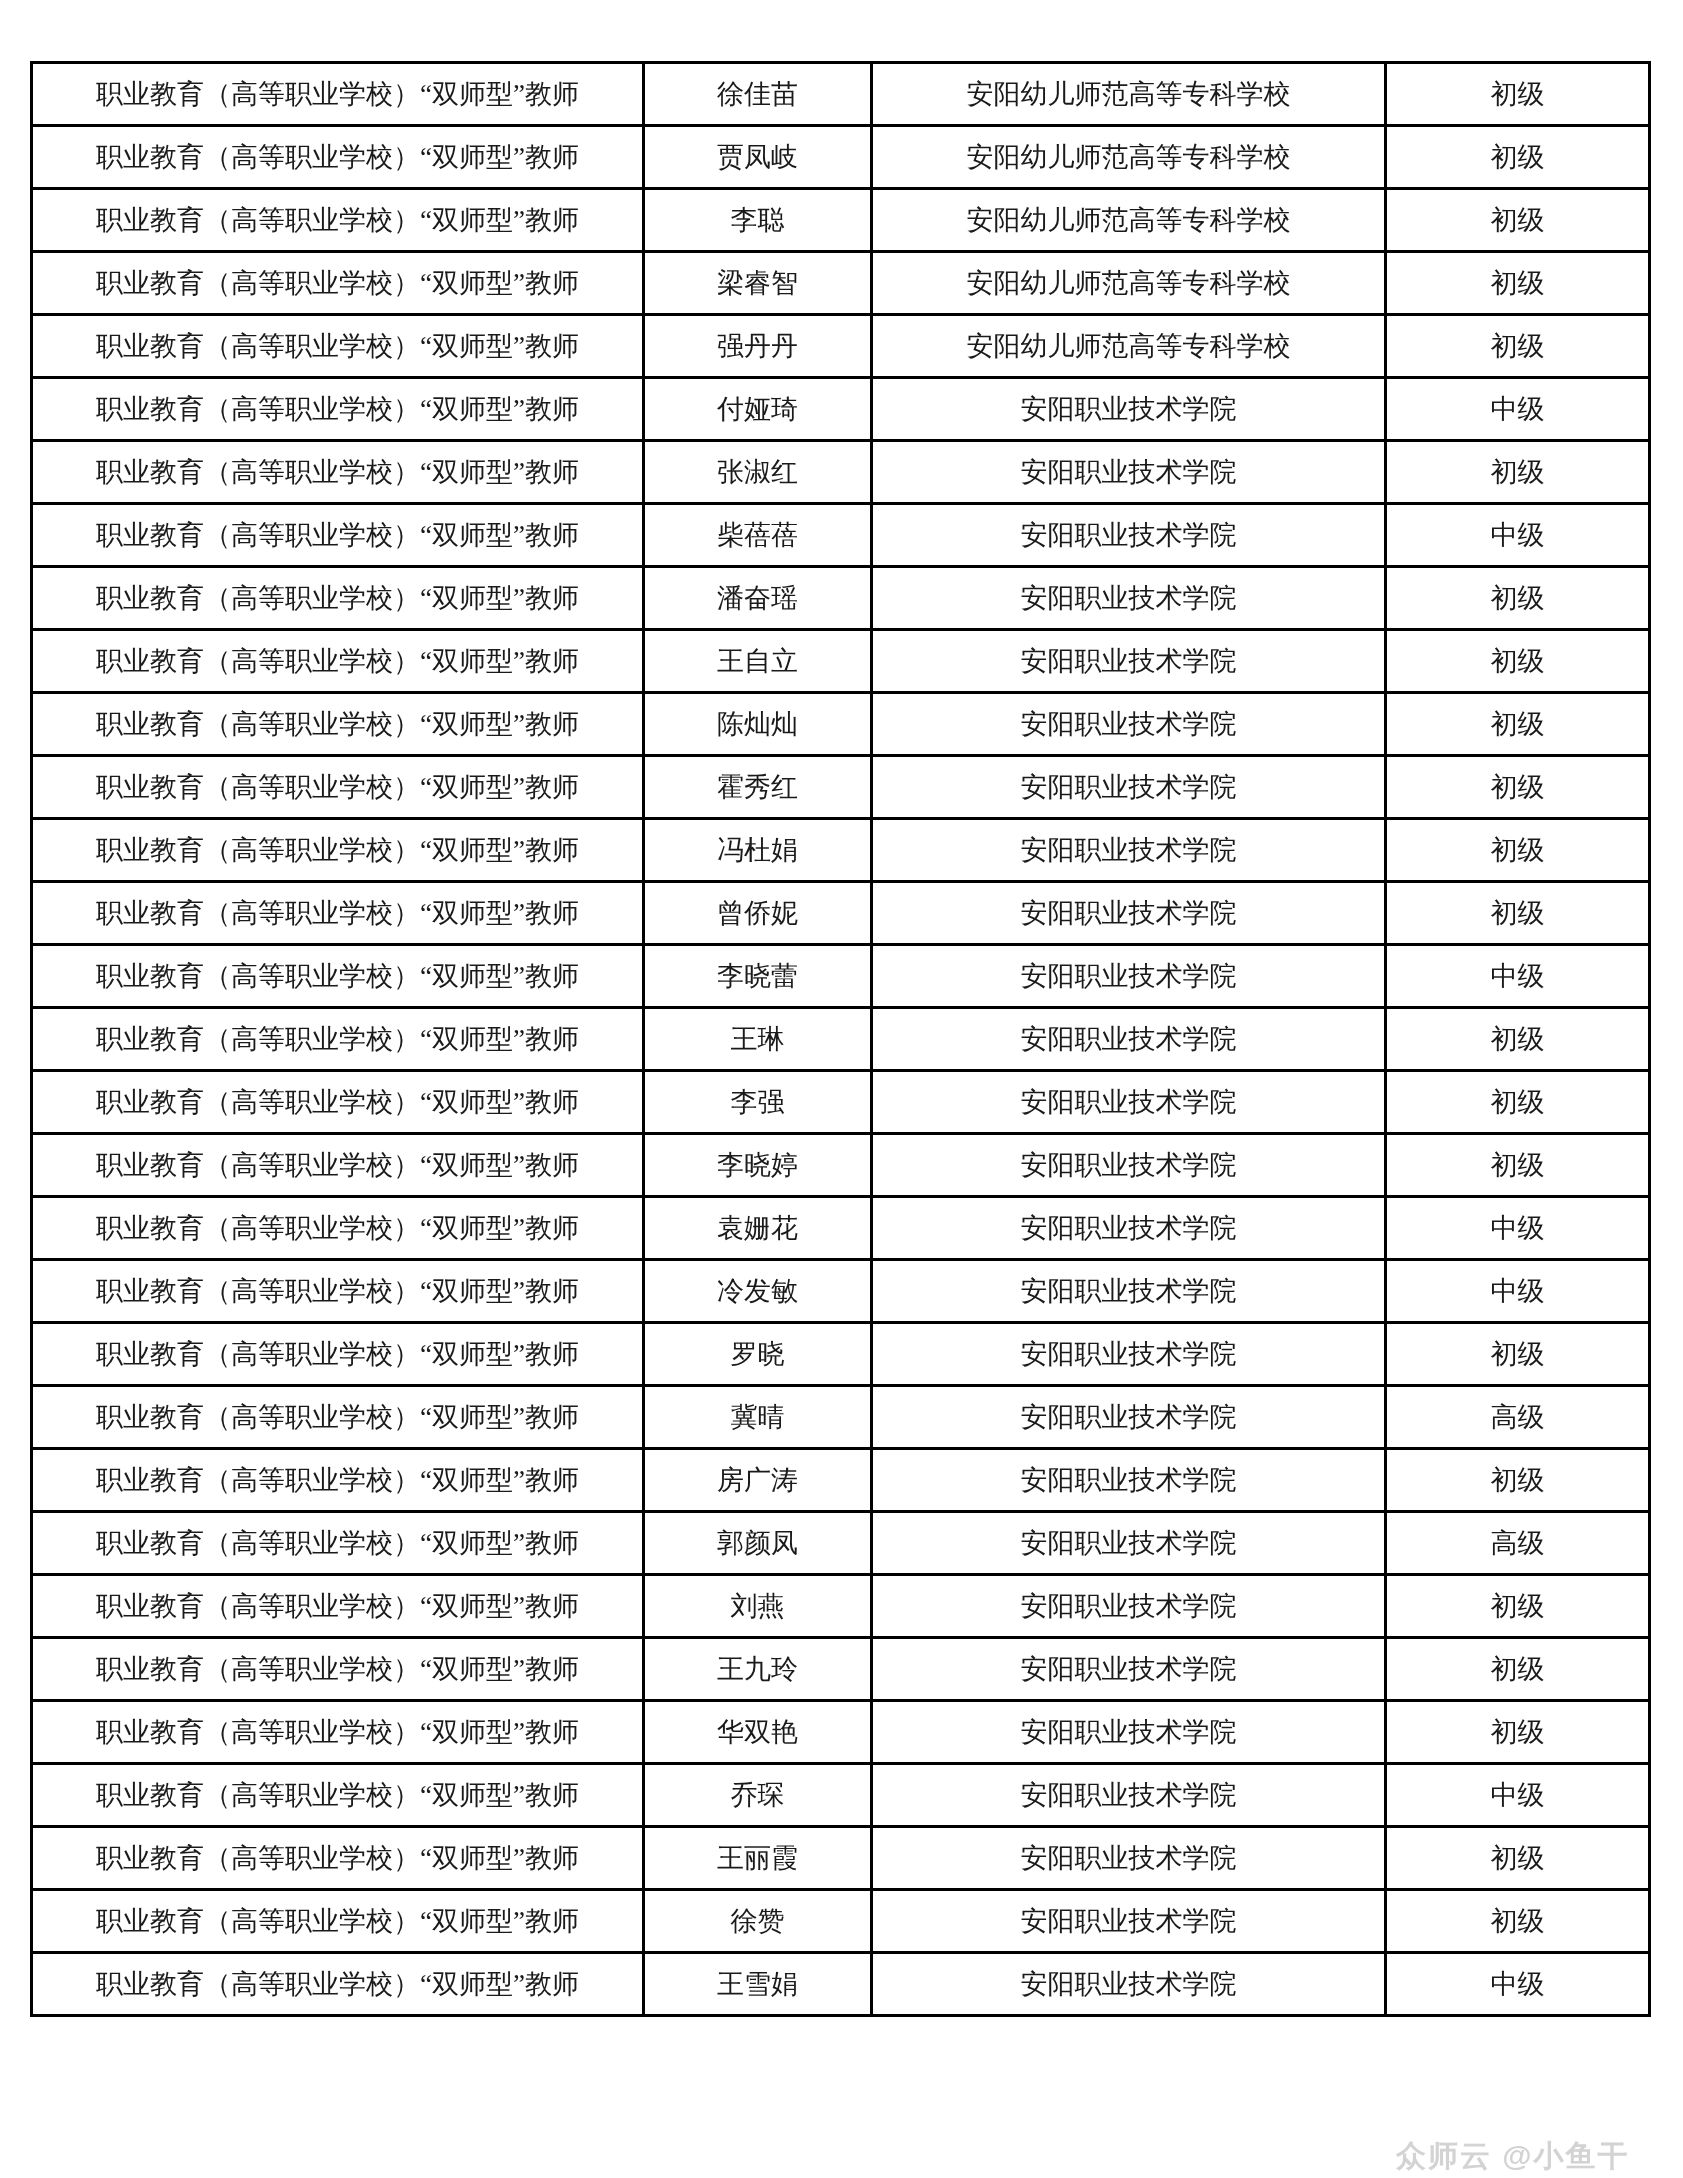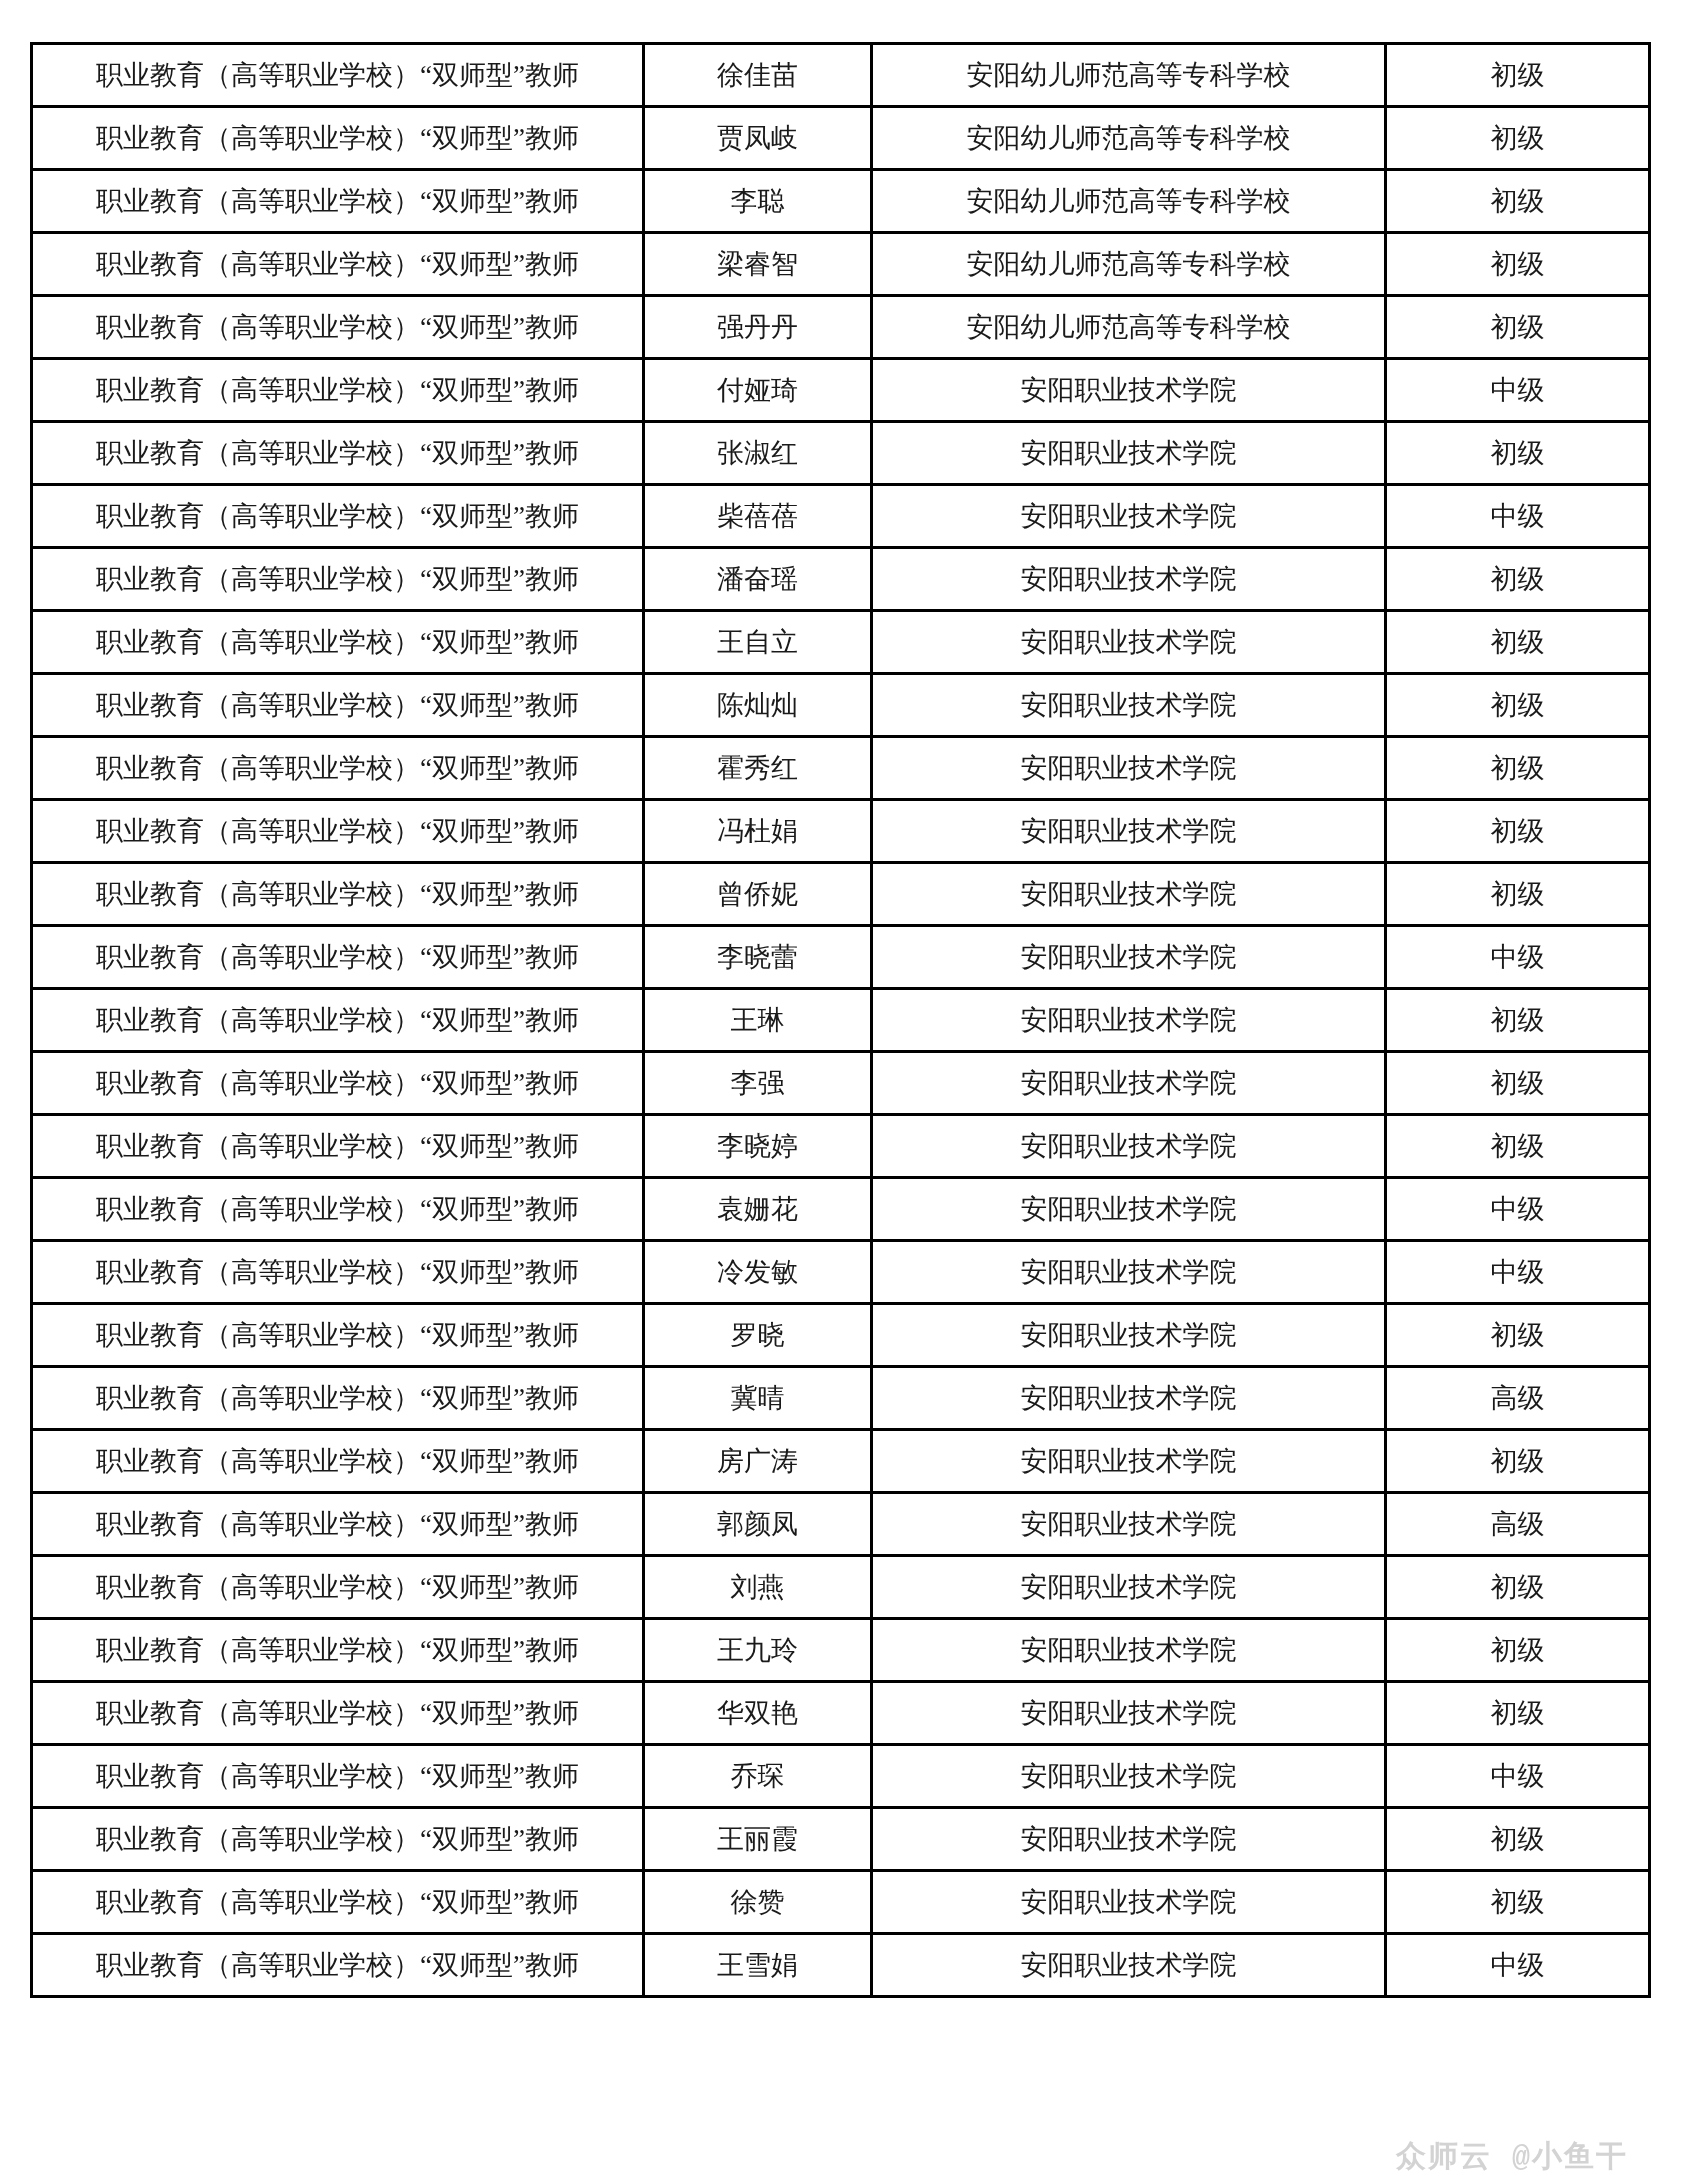--- a/index.html
+++ b/index.html
@@ -11,21 +11,21 @@
       width: 1683px;
       height: 2178px;
       position: relative;
       overflow: hidden;
       font-family: "Liberation Serif", "DejaVu Serif", serif;
       color: #1a1a1a;
     }
     .roster-table {
       position: absolute;
       left: 30px;
-      top: 42px;
+      top: 61px;
       width: 1618px;
       border-collapse: collapse;
       table-layout: fixed;
       border: 3px solid #000;
     }
     .roster-table col.c-cat { width: 612px; }
     .roster-table col.c-name { width: 228px; }
     .roster-table col.c-school { width: 514px; }
     .roster-table col.c-level { width: 264px; }
     .roster-table td {
@@ -36,21 +36,21 @@
       vertical-align: middle;
       font-size: 27px;
       line-height: 1;
       white-space: nowrap;
       overflow: hidden;
     }
     .watermark {
       position: absolute;
       left: 1396px;
       top: 2136px;
-      font-family: Liberation Mono, monospace;
+      font-family: Liberation Sans, sans-serif;
       font-size: 30px;
       font-weight: bold;
       color: #d3d3d3;
       letter-spacing: 2px;
       white-space: nowrap;
     }
   </style>
 </head>
 <body>
 

